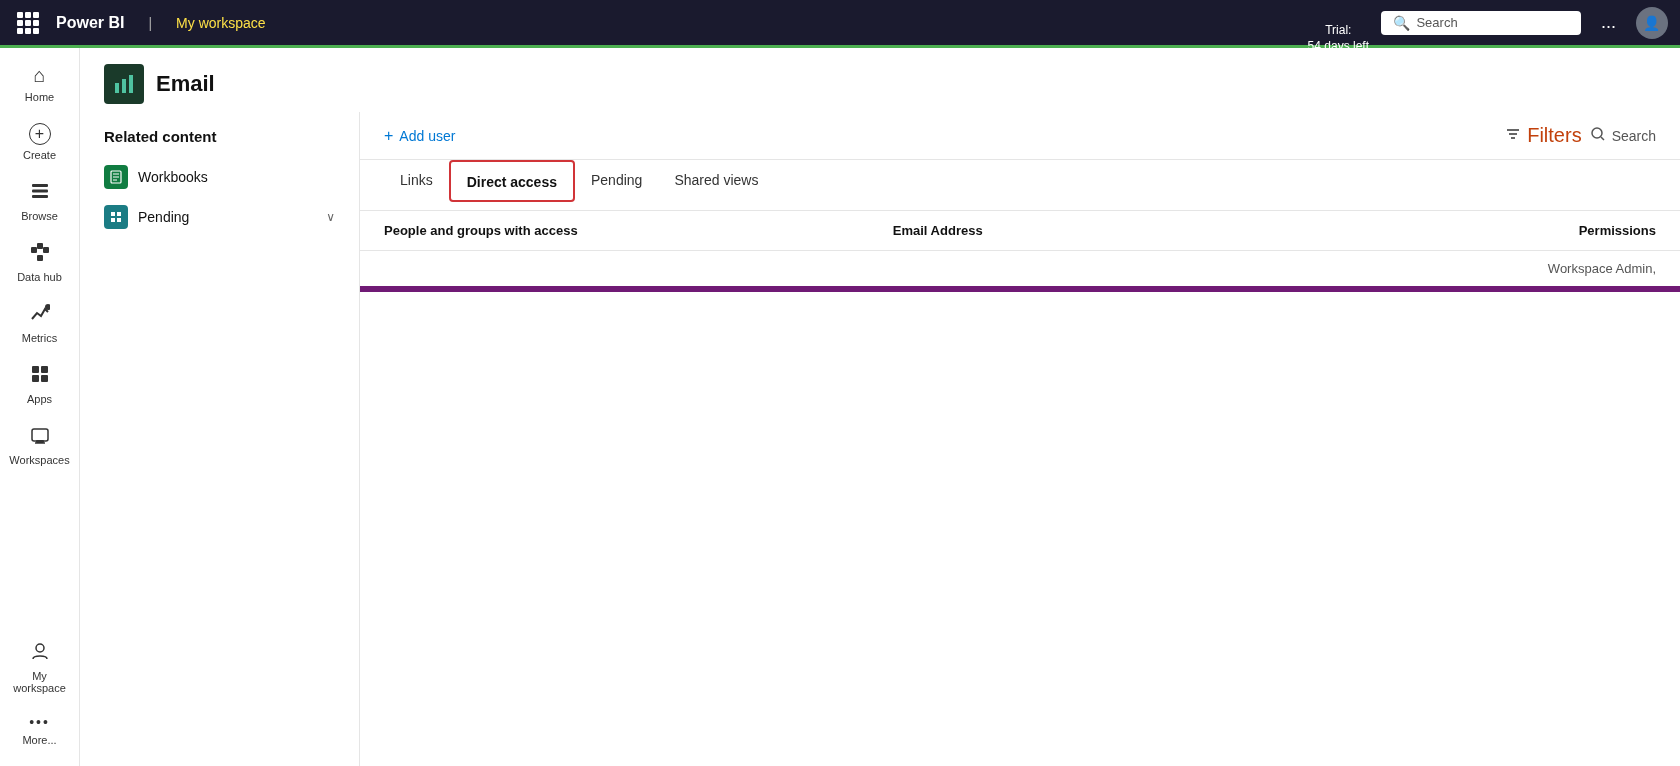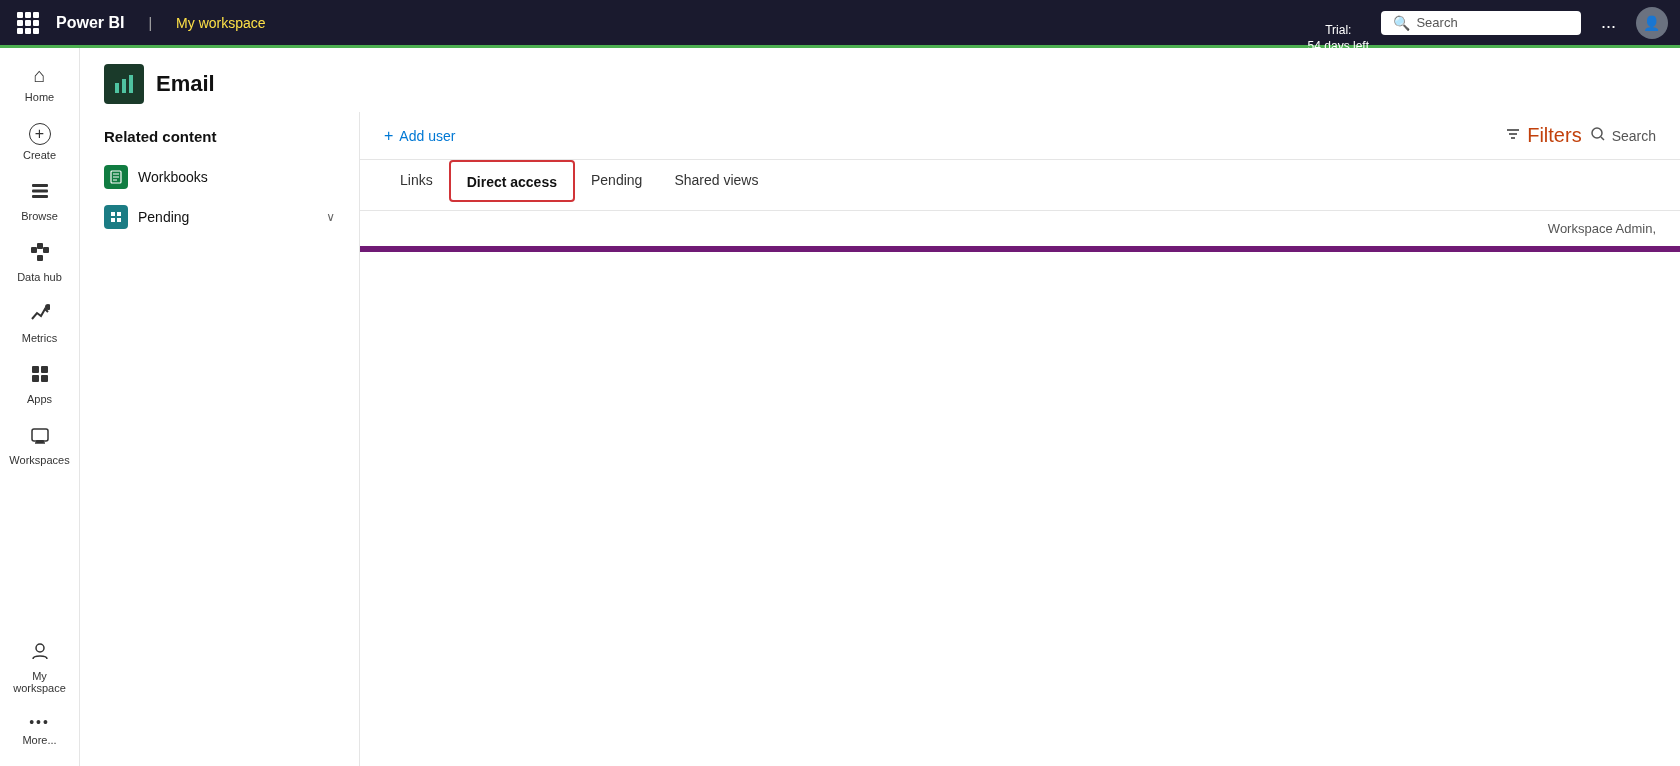--- a/index.html
+++ b/index.html
@@ -394,20 +394,25 @@
           </button>
         </div>
 
         <div class="tabs-bar">
           <div class="tab-item">Links</div>
           <div class="tab-item active">Direct access</div>
           <div class="tab-item">Pending</div>
           <div class="tab-item">Shared views</div>
         </div>
 
+        <div class="table-header">
+          <span class="th-people">People and groups with access</span>
+          <span class="th-email">Email Address</span>
+          <span class="th-permissions">Permissions</span>
+        </div>
 
         <div class="table-body">
           <div class="table-row">
             <span class="tr-people"></span>
             <span class="tr-email"></span>
             <span class="tr-permissions">Workspace Admin,</span>
           </div>
         </div>
       </div>
     </div>

